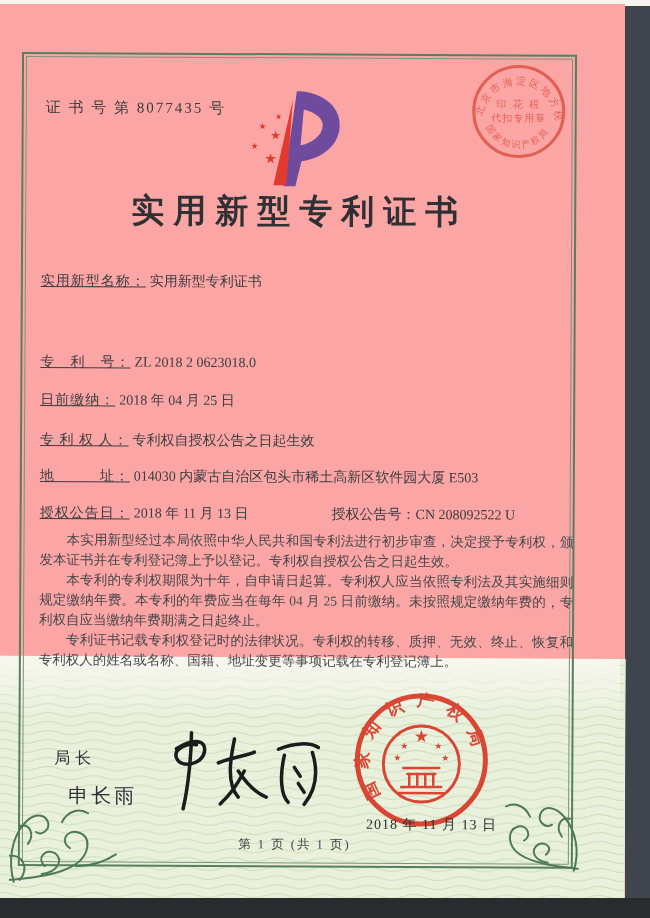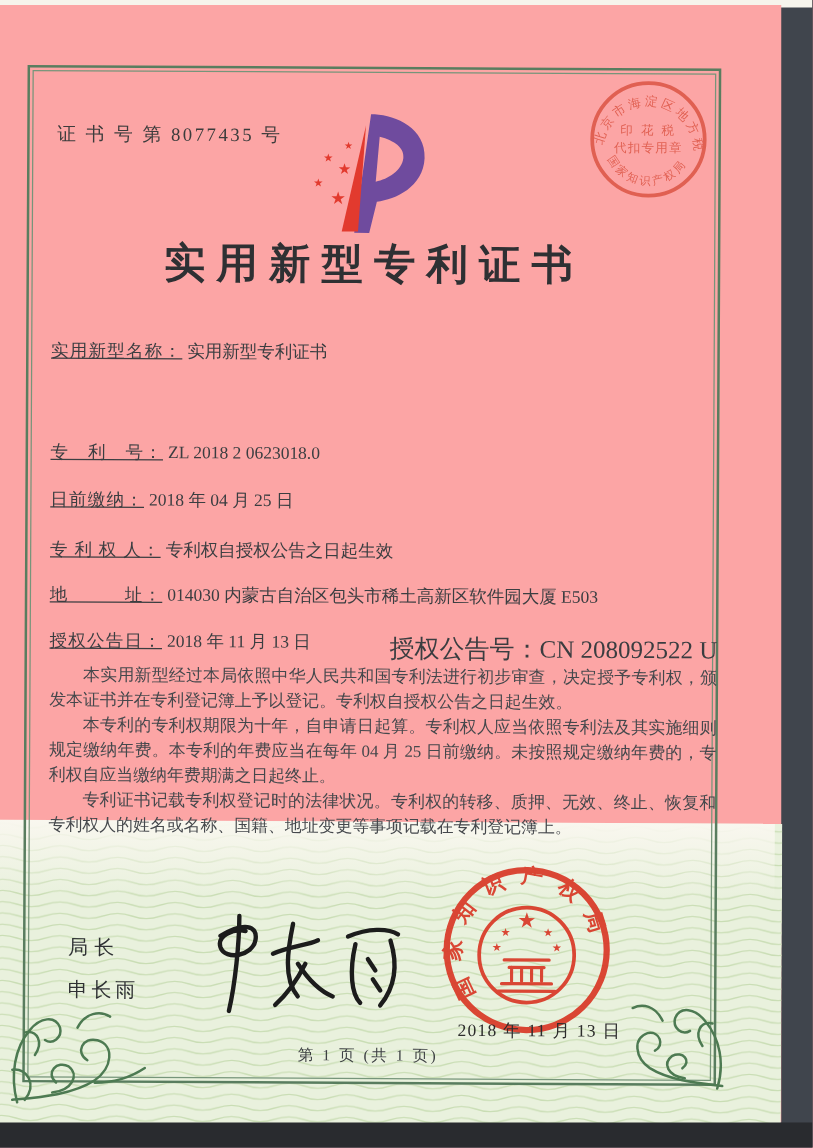--- a/index.html
+++ b/index.html
@@ -15,26 +15,26 @@
   .frame{position:absolute;left:22px;top:48px;width:551px;height:810px;border:2px solid #597d5f;}
   .frame-inner{position:absolute;left:2px;top:2px;right:2px;bottom:2px;border:1px solid #76957a;}
   .cert-no{position:absolute;left:46px;top:94px;font-size:15px;letter-spacing:2px;color:#3c3c3c;}
   .title{position:absolute;left:0;top:184px;width:600px;text-align:center;font-size:33px;
          font-weight:600;letter-spacing:9px;color:#2e3033;}
   .field{position:absolute;left:42px;font-size:14px;color:#3b3e41;white-space:nowrap;}
   .field .lbl{letter-spacing:1px;text-decoration:underline;}
   .field .val{margin-left:4px;}
   .f-name{top:268px;} .f-inventor{top:312px;} .f-patno{top:349px;} .f-filing{top:387px;}
   .f-patentee{top:427px;} .f-address{top:463px;} .f-grant{top:500px;}
-  .f-grantno{position:absolute;left:314px;top:500px;font-size:20px;white-space:nowrap;}
+  .f-grantno{position:absolute;left:334px;top:500px;font-size:14px;white-space:nowrap;}
   .bodytext{position:absolute;left:42px;top:526px;width:534px;font-size:13.5px;line-height:20px;
             color:#45484c;text-align:justify;}
   .bodytext p{margin:0;text-indent:2em;}
   .director{position:absolute;left:58px;top:744px;font-size:16px;letter-spacing:5px;color:#2f3134;text-align:center;}
-  .director-name{position:absolute;left:58px;top:778px;font-size:16px;letter-spacing:3px;color:#2f3134;}
+  .director-name{position:absolute;left:72px;top:778px;font-size:20px;letter-spacing:3px;color:#2f3134;}
   .signature{position:absolute;left:150px;top:720px;}
   .seal{position:absolute;left:355px;top:684px;opacity:.93;}
   .seal-date{position:absolute;left:370px;top:810px;font-size:14px;color:#2c2c2c;letter-spacing:1px;}
   .tax-stamp{position:absolute;left:469px;top:55px;opacity:.88;}
   .logo{position:absolute;left:243px;top:82px;}
   .footer{position:absolute;left:23px;top:831px;width:551px;text-align:center;font-size:12.5px;
           letter-spacing:2px;color:#3d4043;}
   .flourish-bl{position:absolute;left:4px;top:778px;}
   .flourish-br{position:absolute;left:492px;top:768px;transform:scaleX(-1);}
   svg text{font-family:"Liberation Serif","DejaVu Serif",serif;}

